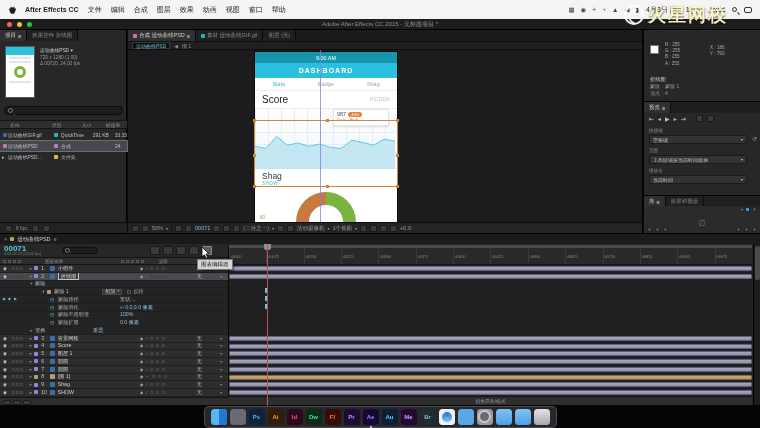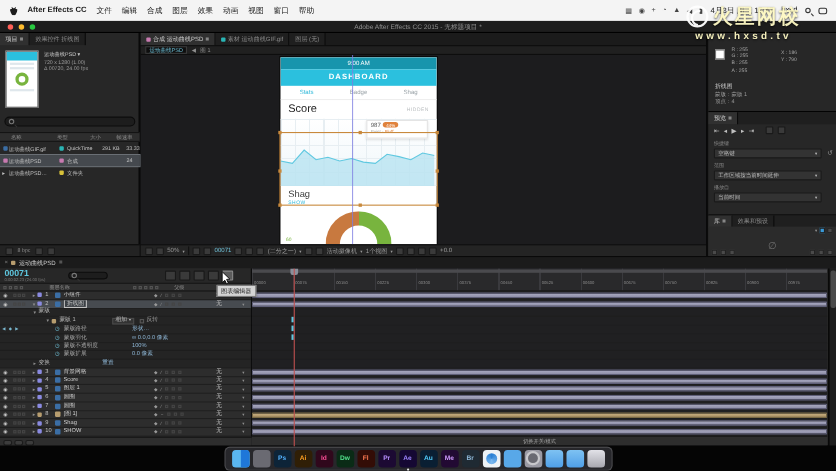--- a/index.html
+++ b/index.html
@@ -967,16 +967,15 @@
         <div class="dicon folder"></div>
         <div class="dicon trash"></div>
       </div>
   </div>
 
   <div class="watermark">
     <div class="wm-row">
       <span class="wm-logo"></span>
       <span class="wm-brand">火星网校</span>
     </div>
-    <div class="wm-url">www.hxsd.tv</div>
   </div>
 
 </div>
 
 </body></html>

